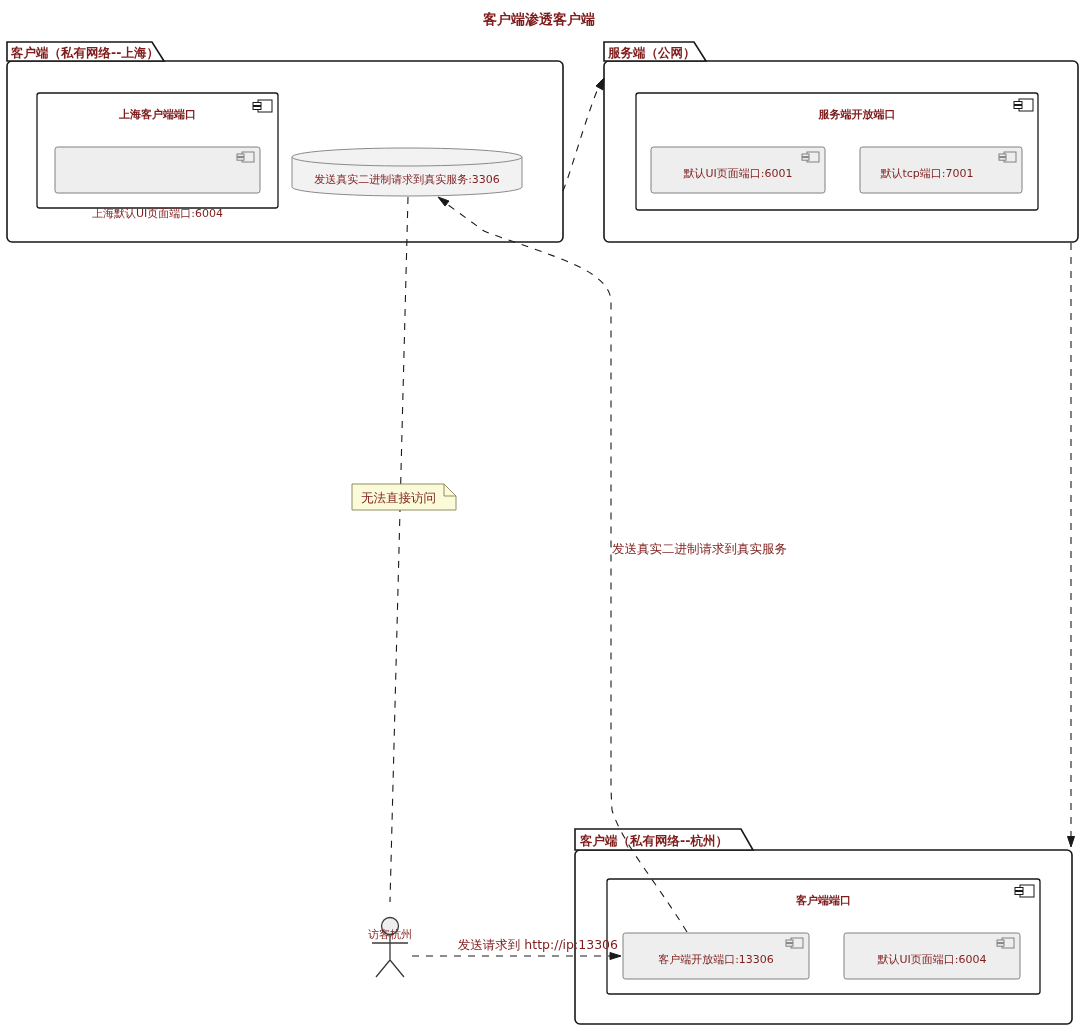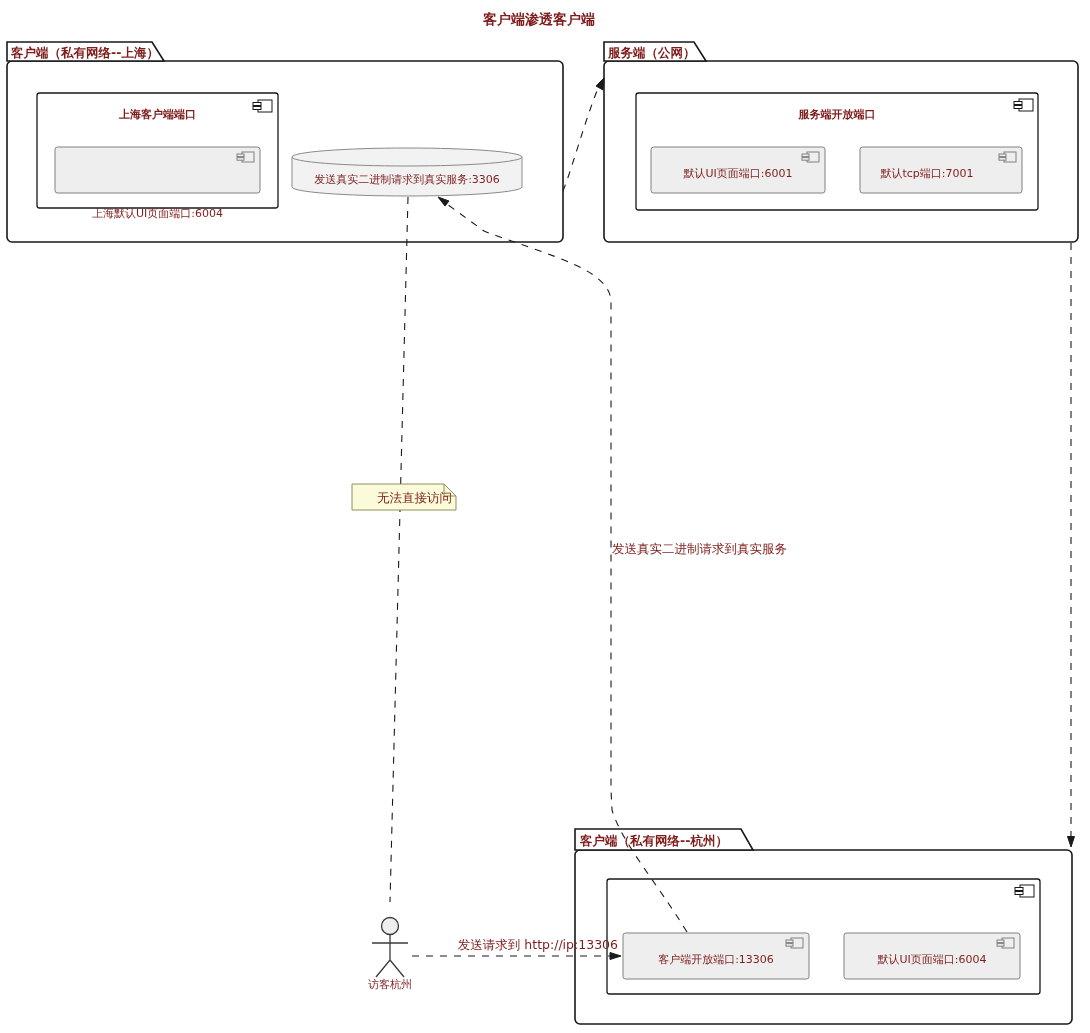--- a/index.html
+++ b/index.html
@@ -114,26 +114,27 @@
 </svg>
 
 <div class="txt bold ctr" style="left:429px;top:11px;width:220px;font-size:14px;">客户端渗透客户端</div>
 
 <div class="txt bold sm" style="left:11px;top:45px;">客户端（私有网络--上海）</div>
 <div class="txt bold ctr" style="left:37px;top:108px;width:241px;">上海客户端端口</div>
 <div class="txt ctr" style="left:55px;top:167px;width:205px;margin-top:40px;">上海默认UI页面端口:6004</div>
 <div class="txt ctr" style="left:292px;top:173px;width:230px;">发送真实二进制请求到真实服务:3306</div>
 
 <div class="txt bold sm" style="left:608px;top:45px;">服务端（公网）</div>
-<div class="txt bold ctr" style="left:636px;top:108px;width:402px;">服务端开放端口</div>
+<div class="txt bold ctr" style="left:636px;top:108px;width:402px;padding-left:20px;">服务端开放端口</div>
 <div class="txt ctr" style="left:651px;top:167px;width:174px;">默认UI页面端口:6001</div>
 <div class="txt ctr" style="left:860px;top:167px;width:134px;">默认tcp端口:7001</div>
 
 <div class="txt bold sm" style="left:580px;top:833px;">客户端（私有网络--杭州）</div>
+<div class="txt bold ctr" style="left:607px;top:894px;width:433px;">客户端端口</div>
 <div class="txt ctr" style="left:623px;top:953px;width:186px;">客户端开放端口:13306</div>
 <div class="txt ctr" style="left:844px;top:953px;width:176px;text-align:center;">默认UI页面端口:6004</div>
 
-<div class="txt sm" style="left:377px;top:490px;">无法直接访问</div>
+<div class="txt sm" style="left:361px;top:490px;">无法直接访问</div>
 <div class="txt sm" style="left:612px;top:541px;">发送真实二进制请求到真实服务</div>
 <div class="txt ctr sm" style="left:412px;top:937px;width:206px;">发送请求到 http://ip:13306</div>
-<div class="txt ctr" style="left:340px;top:978px;width:100px;">访客杭州</div>
+<div class="txt ctr" style="left:340px;top:928px;width:100px;">访客杭州</div>
 
 </div>
 
 </body></html>

